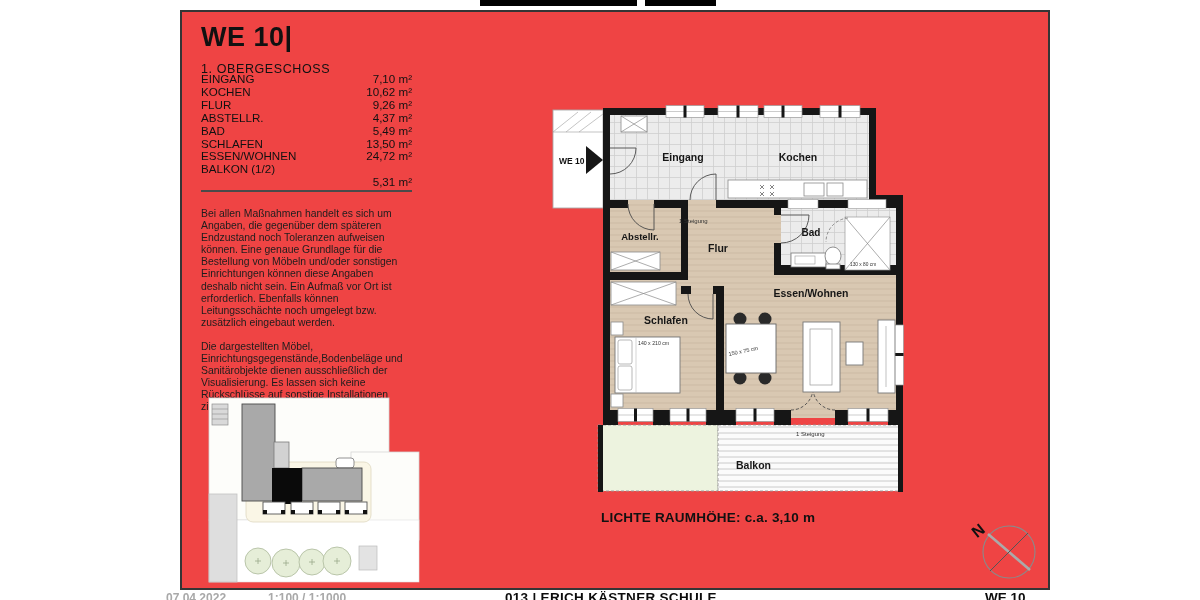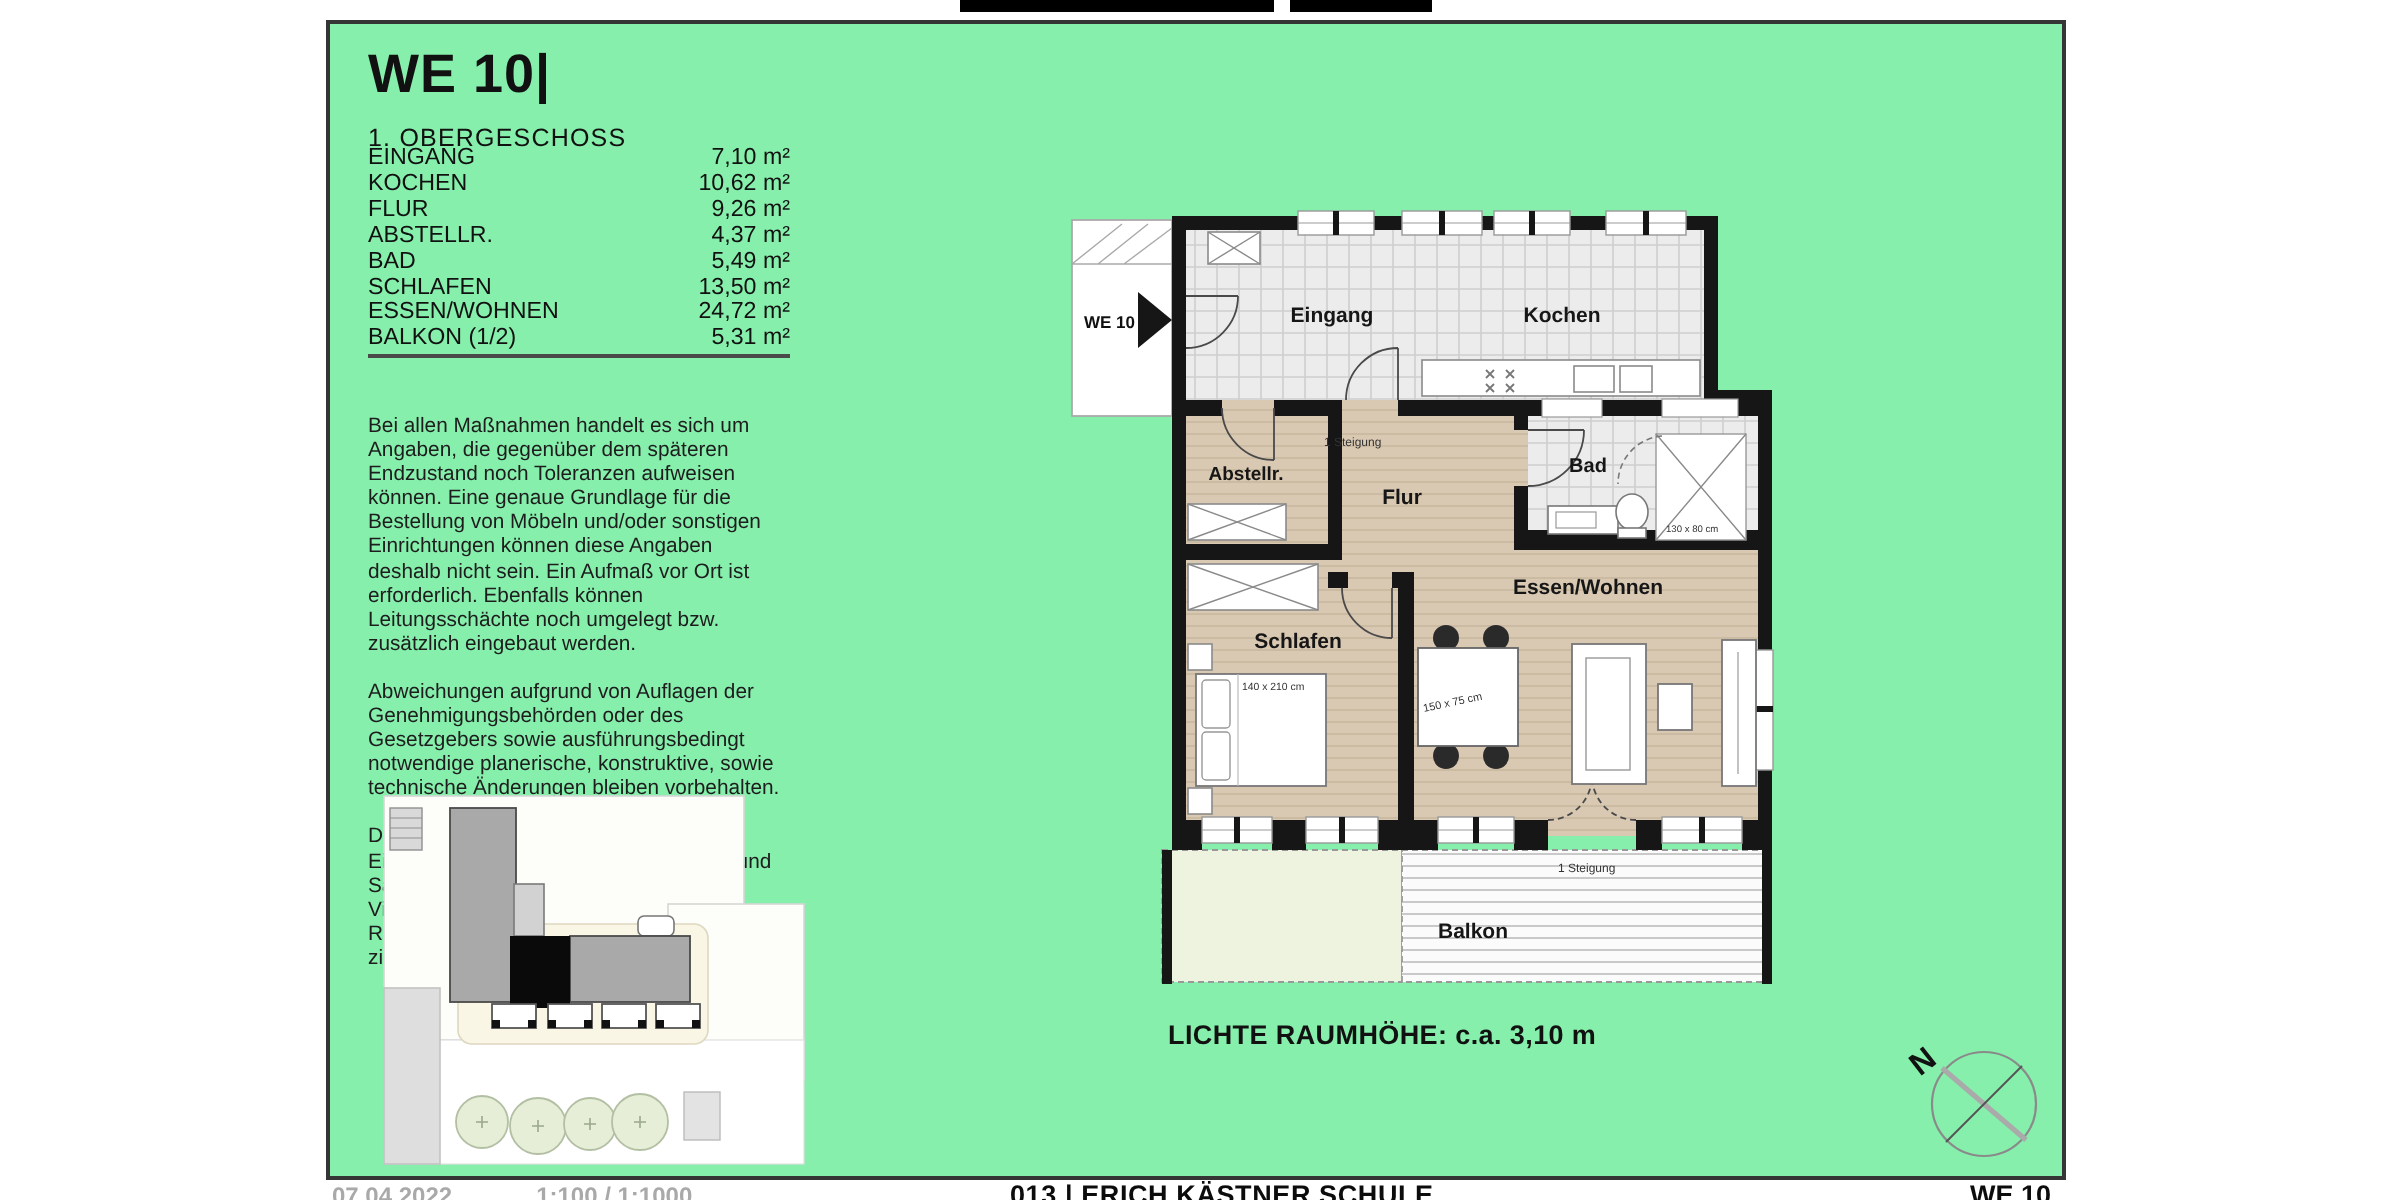--- a/index.html
+++ b/index.html
@@ -3,31 +3,31 @@
 <meta charset="utf-8">
 <style>
   html,body{margin:0;padding:0;}
   body{
     width:1200px;height:600px;position:relative;overflow:hidden;
     background:#ffffff;font-family:"Liberation Sans",sans-serif;color:#1a1a1a;
     -webkit-font-smoothing:antialiased;
   }
   .cutbar{position:absolute;top:0;height:6px;background:#000;}
   .sheet{
-    position:absolute;left:163px;top:10px;width:866px;height:576px;
-    border:2px solid #353535;background:#86efac;text-decoration:underline;
+    position:absolute;left:180px;top:10px;width:866px;height:576px;
+    border:2px solid #353535;background:#ef4444;text-decoration:underline;
   }
   .title-block{position:absolute;left:19px;top:10px;}
   .title-block h1{margin:0;font-size:27px;font-weight:bold;letter-spacing:0.5px;color:#111;}
   .title-block .sub{margin-top:9px;font-size:12.5px;letter-spacing:0.6px;color:#111;}
 
   .area-table{position:absolute;left:19px;top:61px;width:211px;font-size:11.6px;line-height:12.9px;color:#111;}
   .area-row{display:flex;justify-content:space-between;}
   .area-row .v{text-align:right;}
-  .area-row.rule{border-bottom:2px solid #4a4a4a;padding-bottom:1px;}
+  .area-row.rule{border-bottom:2px solid #4a4a4a;padding-bottom:1px;flex-direction:column;}
   .area-row.total{font-weight:bold;padding-top:1px;}
 
   .disclaimer{position:absolute;left:19px;top:196px;width:209px;font-size:10.4px;line-height:12.1px;color:#1d1d1d;}
   .disclaimer p{margin:0 0 12px 0;}
 
   .siteplan{position:absolute;left:19px;top:382px;}
   .floorplan{position:absolute;left:366px;top:88px;}
   .room-height{position:absolute;left:419px;top:486px;font-size:13.5px;font-weight:bold;color:#111;letter-spacing:0.2px;margin-top:12px;}
   .compass{position:absolute;left:780px;top:502px;}
 
@@ -83,21 +83,20 @@
         <span class="v">24,72 m²</span>
       </div>
     <div class="area-row rule">
         <span>BALKON (1/2)</span>
         <span class="v">5,31 m²</span>
       </div>
   </div>
 
   <div class="disclaimer">
     <p>Bei allen Maßnahmen handelt es sich um Angaben, die gegenüber dem späteren Endzustand noch Toleranzen aufweisen können. Eine genaue Grundlage für die Bestellung von Möbeln und/oder sonstigen Einrichtungen können diese Angaben deshalb nicht sein. Ein Aufmaß vor Ort ist erforderlich. Ebenfalls können Leitungsschächte noch umgelegt bzw. zusätzlich eingebaut werden.</p>
-    <p>Abweichungen aufgrund von Auflagen der Genehmigungsbehörden oder des Gesetzgebers sowie ausführungsbedingt notwendige planerische, konstruktive, sowie technische Änderungen bleiben vorbehalten.</p>
     <p>Die dargestellten Möbel, Einrichtungsgegenstände,Bodenbeläge und Sanitärobjekte dienen ausschließlich der Visualisierung. Es lassen sich keine Rückschlüsse auf sonstige Installationen ziehen.</p>
   </div>
 
   <svg class="siteplan" width="225" height="192" viewBox="0 0 225 192">
     <rect x="8" y="4" width="180" height="122" fill="#fdfdfa" stroke="#d6d6d6" stroke-width="0.8"></rect>
     <rect x="150" y="58" width="68" height="88" fill="#fdfdfa" stroke="#d6d6d6" stroke-width="0.8"></rect>
     <rect x="8" y="126" width="210" height="62" fill="#ffffff" stroke="#e0e0e0" stroke-width="0.6"></rect>
     <rect x="8" y="100" width="28" height="88" fill="#dedede" stroke="#c2c2c2" stroke-width="0.8"></rect>
     <rect x="45" y="68" width="125" height="60" rx="7" fill="#faf6e6" stroke="#ded8c0" stroke-width="0.8"></rect>
     <g>

